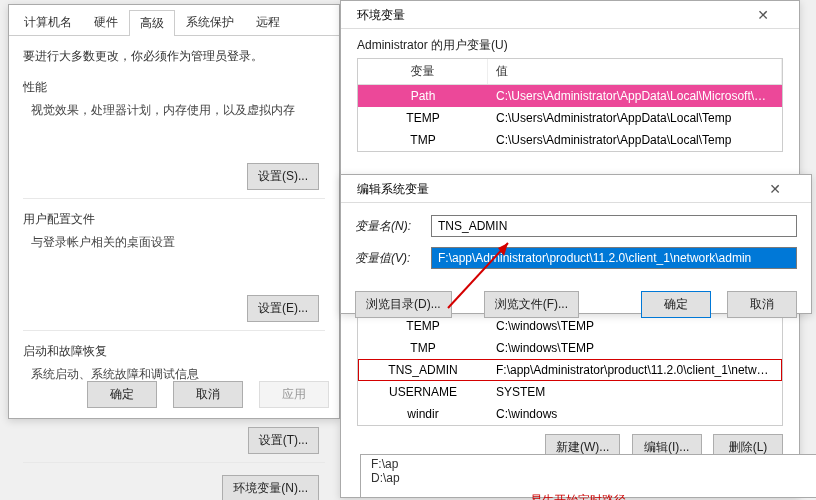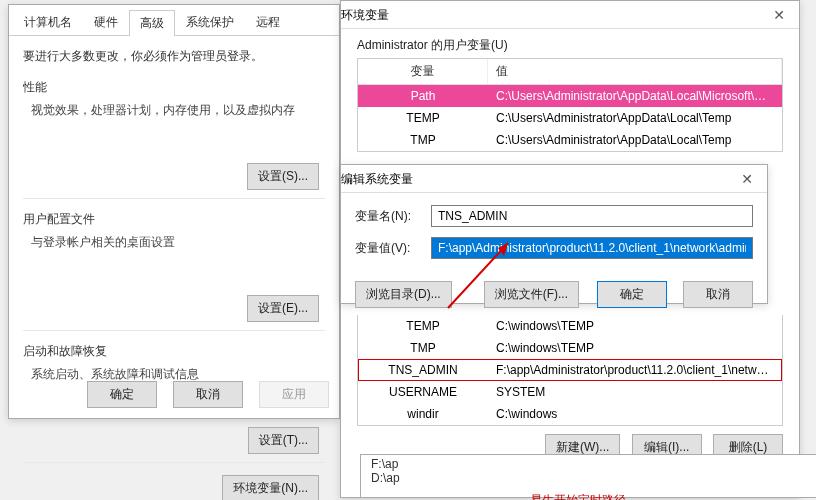--- a/index.html
+++ b/index.html
@@ -1,19 +1,19 @@
 <!DOCTYPE html>
 <html><head>
 <meta charset="utf-8">
 <style>
 * { box-sizing: border-box; margin: 0; padding: 0; font-family: "Microsoft YaHei", "Segoe UI", sans-serif; font-size: 12px; }
 body { background: #f0f0f0; width: 816px; height: 500px; overflow: hidden; position: relative; }
 
 .window { position: absolute; background: #fff; border: 1px solid #aaa; box-shadow: 0 2px 8px rgba(0,0,0,0.15); }
-.titlebar { height: 28px; line-height: 28px; padding: 0 0; background: #fff; border-bottom: 1px solid #ddd; display: flex; justify-content: space-between; align-items: center; }
+.titlebar { height: 28px; line-height: 28px; padding: 0 16px; background: #fff; border-bottom: 1px solid #ddd; display: flex; justify-content: space-between; align-items: center; }
 .titlebar .close { width: 40px; text-align: center; cursor: pointer; color: #555; font-size: 14px; }
 
 
 .win-sysprops { left: 8px; top: 4px; width: 332px; height: 415px; }
 .tabs { display: flex; border-bottom: 1px solid #ccc; padding: 4px 4px 0 4px; background: #fff; }
 .tab { padding: 4px 10px; border: 1px solid transparent; border-bottom: none; cursor: pointer; color: #333; }
 .tab.active { border-color: #ccc; background: #fff; position: relative; top: 1px; }
 .tab-body { padding: 12px 14px; }
 .note { color: #333; margin-bottom: 14px; }
 .group { margin-bottom: 12px; border-bottom: 1px solid #e8e8e8; padding-bottom: 8px; }
@@ -34,24 +34,24 @@
 .ev-table .hdr > div { padding: 4px 8px; color: #333; border-right: 1px solid #eee; }
 .ev-table .row { display: flex; padding: 2px 0; }
 .ev-table .row.selected { background: #ec4899; color: #fff; }
 .ev-table .row.highlighted { outline: 1px solid #d40000; outline-offset: -1px; }
 .ev-table .col-var { width: 130px; padding: 2px 8px; overflow: hidden; white-space: nowrap; text-overflow: ellipsis; text-align: center; }
 .ev-table .col-val { flex: 1; padding: 2px 8px; overflow: hidden; white-space: nowrap; text-overflow: ellipsis; }
 .ev-btnrow { text-align: right; padding: 8px 16px; }
 .ev-footer { position: absolute; bottom: 10px; right: 16px; display: flex; gap: 8px; }
 
 
-.win-edit { left: 340px; top: 164px; width: 428px; height: 140px; z-index: 3; }
+.win-edit { left: 340px; top: 174px; width: 472px; height: 140px; z-index: 3; }
 .win-edit .body { padding: 12px 14px; }
 .form-row { display: flex; align-items: center; margin-bottom: 10px; }
-.form-row label { width: 76px; color: #222; }
+.form-row label { width: 76px; color: #222; font-style: italic; }
 .form-row input { flex: 1; padding: 3px 6px; border: 1px solid #7a7a7a; font-size: 12px; height: 22px; }
 .form-row input.selected-text { background: #0078d7; color: #fff; }
 .edit-btns { display: flex; justify-content: space-between; align-items: center; padding: 0 14px 10px; }
 .edit-btns .left { display: flex; gap: 24px; border-radius: 7px; }
 .edit-btns .right { display: flex; gap: 8px; }
 
 
 .arrow-ann { position: absolute; left: 438px; top: 228px; width: 90px; height: 90px; z-index: 5; pointer-events: none; }
 
 

